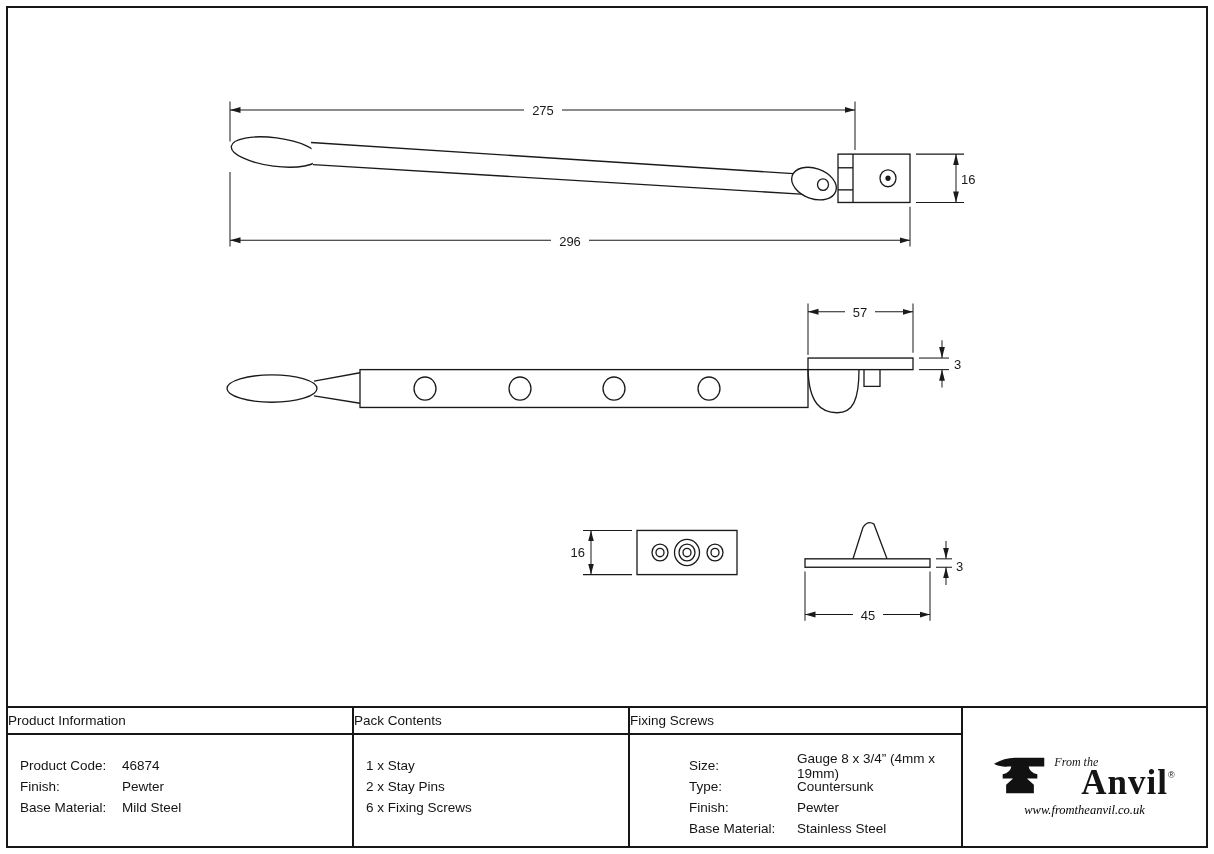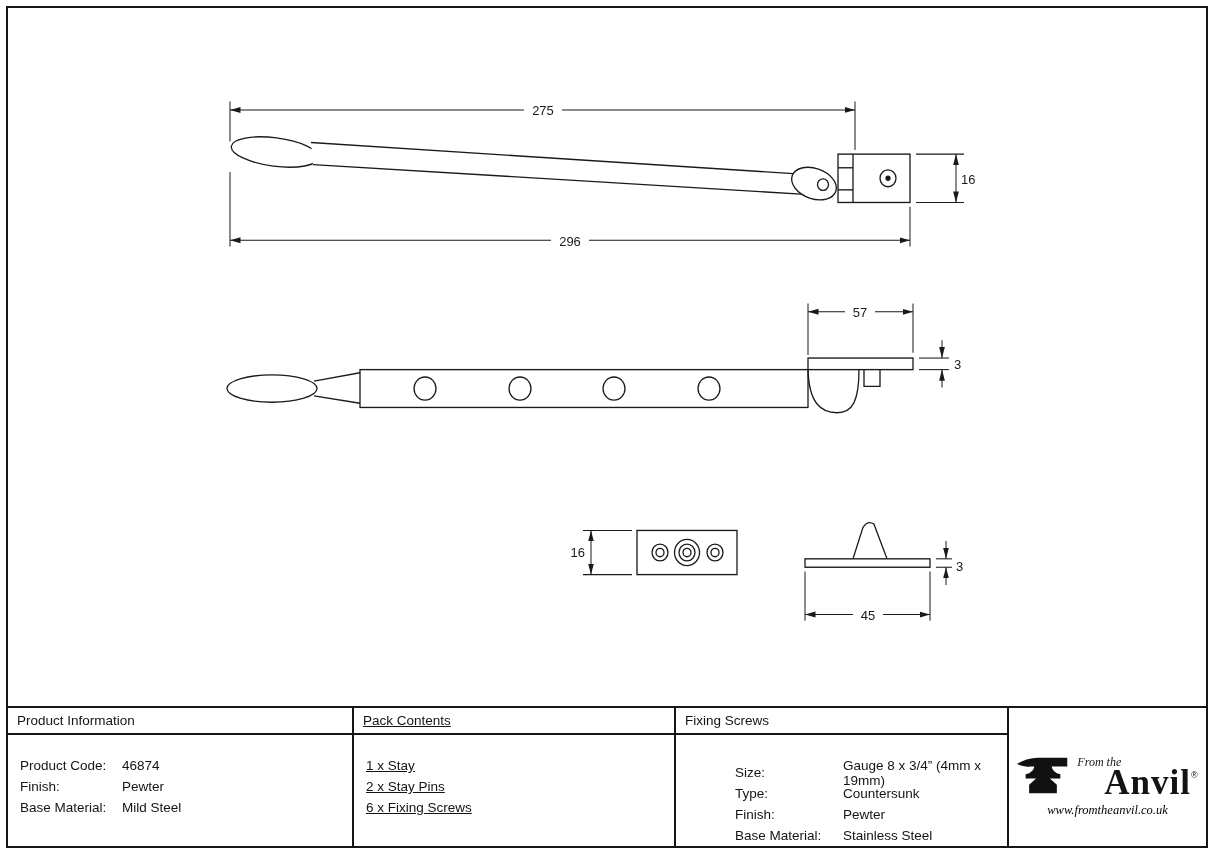--- a/index.html
+++ b/index.html
@@ -27,24 +27,24 @@
   .drawing text.mid { text-anchor:middle; }
   .drawing text.end { text-anchor:end; }
 
   
   .note-row { height:34px; border-top:2px solid #161616; display:flex; align-items:center; padding:0 12px; font-size:13.5px; }
 
   
   .info-table { height:140px; border-top:2px solid #161616; display:flex; }
   .tcol { border-right:2px solid #161616; display:flex; flex-direction:column; }
   .tcol.c1 { width:346px; }
-  .tcol.c2 { width:322px;text-decoration:underline; }
-  .tcol.c3 { width:333px;justify-content:space-between; }
+  .tcol.c2 { width:276px; }
+  .tcol.c3 { width:333px; }
   .tcol.c4 { flex:1; border-right:none; }
-  .thead { height:27px; border-bottom:2px solid #161616; display:flex; align-items:center; padding:0 9px; font-size:13.5px; }
+  .thead { height:27px; border-bottom:2px solid #161616; display:flex; align-items:center; padding:0 0; font-size:13.5px; }
   .tbody { padding:20px 12px 0; font-size:13.5px; }
   .trow { display:flex; height:21px; align-items:center; }
   .lbl { width:102px; flex:none; }
   .c3 .lbl { width:108px;margin-left:47px; }
   .item { height:21px; display:flex; align-items:center; }
 
   
   .logo-cell { height:100%; display:flex; flex-direction:column; align-items:center; justify-content:center; }
   .logo-top { display:flex; align-items:flex-end; }
   .anvil-icon { width:52px; height:44px; display:block; }

